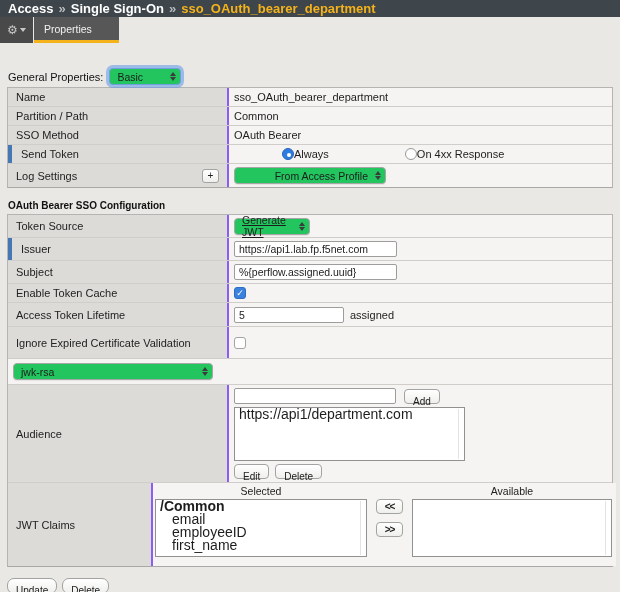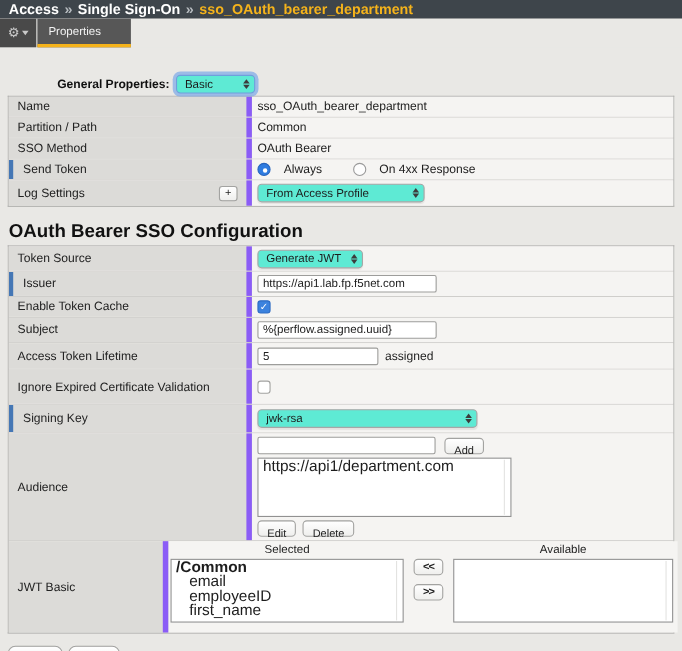--- a/index.html
+++ b/index.html
@@ -28,54 +28,54 @@
   .gear-glyph { color:#c9c9c9; font-size:12px; line-height:1; }
   .gear-caret { width:0;height:0;border-left:3px solid transparent;border-right:3px solid transparent;border-top:4px solid #c9c9c9; }
   .tab {
     width:85px; background:#575757; color:#f2f2f2; font-size:10.5px;
     display:flex; align-items:center; padding-left:10px; position:relative; cursor:pointer;
   }
   .tab.active { border-bottom:3px solid #f5b31b; }
   
   .main-pad { padding:0 7px; }
   .gp-line { margin-top:24px; display:flex; align-items:center; gap:6px; height:19px; margin-bottom:1px; }
-  .gp-label { font-weight:bold; font-size:11px; color:#111; padding-left:1px;margin-left:44px; }
+  .gp-label { font-weight:normal; font-size:11px; color:#111; padding-left:1px; }
   
   .sel {
     display:inline-flex; align-items:center; justify-content:space-between;
-    background:#5eead4; border:1px solid #a6a6a6; border-radius:4px;
+    background:#22c55e; border:1px solid #a6a6a6; border-radius:4px;
     height:17px; padding:0 4px 0 7px; font-size:10.5px; cursor:pointer;
     box-shadow:0 1px 1px rgba(0,0,0,0.07);
   }
   .sel.focus { box-shadow:0 0 0 3px rgba(105,156,231,0.6); border-color:#6f9fdc; }
   .stepper { display:flex; flex-direction:column; gap:1px; margin-left:7px; }
   .stepper i { display:block; width:0; height:0; border-left:3px solid transparent; border-right:3px solid transparent; }
   .stepper .up { border-bottom:4px solid #3c3c3c; }
   .stepper .dn { border-top:4px solid #3c3c3c; }
   
   .tbl { border:1px solid #b5b4b2; border-bottom:1px solid #a9a8a6; background:#f5f4f2; }
   .row { display:flex; border-bottom:1px solid #cfcecb; }
   .row:last-child { border-bottom:none; }
   .cell-l {
-    width:221px; min-width:221px; background:#dcdbd8; border-right:5px solid #8b5cf6;
+    width:221px; min-width:221px; background:#dcdbd8; border-right:2px solid #8b5cf6;
     display:flex; align-items:center; padding:2px 8px 2px 8px; color:#222; position:relative;
   }
   .row.mod .cell-l { box-shadow:inset 4px 0 0 #4577b5; padding-left:13px; }
   .cell-l .plus-wrap { margin-left:auto; }
   .cell-v { flex:1; background:#f5f4f2; display:flex; align-items:center; padding:2px 0 2px 5px; gap:6px; }
   .h-name { height:19px; } .h-sel { height:23px; } .h-chk { height:19px; }
   .h-life { height:24px; } .h-cert { height:32px; } .h-skey { height:26px; }
   .h-log { height:23px; }
   
   .ti {
     font-family:"Liberation Sans", sans-serif; font-size:10.5px; color:#222;
     border:1px solid #9d9d9b; border-radius:2px; background:#fff; height:16px; padding:0 4px;
   }
   .w-issuer { width:163px; } .w-life { width:110px; } .w-aud { width:162px; }
-  .radio-opt { display:inline-flex; gap:12px; margin-right:22px; cursor:pointer; }
+  .radio-opt { display:inline-flex; gap:0; margin-right:22px; cursor:pointer;margin-left:48px; }
   .radio { width:12px; height:12px; border-radius:50%; border:1px solid #9a9a9a; background:#fdfdfd; position:relative; display:inline-block; }
   .radio.on { background:#2f7ce0; border-color:#2764bd; }
   .radio.on::after { content:""; position:absolute; left:3.5px; top:3.5px; width:4px; height:4px; border-radius:50%; background:#fff; }
   .checkbox {
     width:12px; height:12px; border:1px solid #a3a3a1; border-radius:3px; background:#fff;
     display:inline-flex; align-items:center; justify-content:center; cursor:pointer;
     font-size:9px; color:transparent; line-height:1;
   }
   .checkbox.on { background:#3b82de; border-color:#2e6cc4; color:#fff; }
   .btn {
@@ -98,21 +98,21 @@
   .row.jwt .cell-l { width:145px; min-width:145px; }
   .jwt-cell { align-items:flex-start; padding:2px 4px 4px 2px; gap:0; }
   .dual-col { display:flex; flex-direction:column; }
   .dual-head { text-align:center; font-size:10.5px; color:#222; height:14px; }
   .sel-box { width:212px; height:58px; }
   .avail-box { width:200px; height:58px; }
   .dual-btns { display:flex; flex-direction:column; justify-content:center; gap:8px; padding:14px 9px 0 9px; }
   .dual-btns .btn { width:27px; padding:1px 0; text-align:center; font-weight:bold; letter-spacing:-1px; }
   .spacer { flex:1; }
   
-  .section-title { font-weight:bold; font-size:17px; margin:12px 0 3px 1px; color:#111; }
+  .section-title { font-weight:bold; font-size:10px; margin:12px 0 3px 1px; color:#111; }
   
   .footer { display:flex; gap:5px; margin:11px 0 0 7px; }
 </style>
 </head>
 <body>
 
 <div class="crumb-bar">
   <span class="crumb-link">Access</span>
   <span class="crumb-sep">»</span>
   <span class="crumb-link">Single Sign-On</span>
@@ -174,79 +174,78 @@
           <span>On 4xx Response</span>
         </label>
       </div>
     </div>
     <div class="row h-log">
       <div class="cell-l">
         <span>Log Settings</span>
         <span class="plus-wrap"><button class="btn plus-btn">+</button></span>
       </div>
       <div class="cell-v">
-        <div class="sel" style="width:152px;">
+        <div class="sel" style="width:152px;justify-content:flex-end;">
           <span>From Access Profile</span>
           <span class="stepper">
               <i class="up"></i>
               <i class="dn"></i>
             </span>
         </div>
       </div>
     </div>
   </div>
 
   <div class="section-title">OAuth Bearer SSO Configuration</div>
 
   <div class="tbl">
     <div class="row h-sel">
       <div class="cell-l">Token Source</div>
       <div class="cell-v">
-        <div class="sel" style="width:96px;">
+        <div class="sel" style="width:76px;text-decoration:underline;">
           <span>Generate JWT</span>
           <span class="stepper">
               <i class="up"></i>
               <i class="dn"></i>
             </span>
         </div>
       </div>
     </div>
     <div class="row mod h-sel">
       <div class="cell-l">Issuer</div>
       <div class="cell-v">
         <input class="ti w-issuer" value="https://api1.lab.fp.f5net.com" style="">
       </div>
     </div>
+    <div class="row h-sel">
+      <div class="cell-l">Subject</div>
+      <div class="cell-v">
+        <input class="ti w-issuer" value="%{perflow.assigned.uuid}" style="">
+      </div>
+    </div>
     <div class="row h-chk">
       <div class="cell-l">Enable Token Cache</div>
       <div class="cell-v">
         <span class="checkbox on">✓</span>
       </div>
     </div>
-    <div class="row h-sel">
-      <div class="cell-l">Subject</div>
-      <div class="cell-v">
-        <input class="ti w-issuer" value="%{perflow.assigned.uuid}" style="">
-      </div>
-    </div>
     <div class="row h-life">
       <div class="cell-l">Access Token Lifetime</div>
       <div class="cell-v">
         <input class="ti w-life" value="5" style="">
         <span>assigned</span>
       </div>
     </div>
     <div class="row h-cert">
       <div class="cell-l">Ignore Expired Certificate Validation</div>
       <div class="cell-v">
         <span class="checkbox"></span>
       </div>
     </div>
     <div class="row mod h-skey">
-      <div class="cell-l">Signing Key</div>
       <div class="cell-v">
         <div class="sel" style="width:200px;">
           <span>jwk-rsa</span>
           <span class="stepper">
               <i class="up"></i>
               <i class="dn"></i>
             </span>
         </div>
       </div>
     </div>
@@ -260,21 +259,21 @@
         <div class="listbox aud-box">
             <div class="lb-item">https://api1/department.com</div>
           </div>
         <div class="aud-btns">
           <button class="btn">Edit</button>
           <button class="btn">Delete</button>
         </div>
       </div>
     </div>
     <div class="row jwt" style="height:83px;">
-      <div class="cell-l">JWT Basic</div>
+      <div class="cell-l">JWT Claims</div>
       <div class="cell-v jwt-cell">
         <div class="dual-col">
           <div class="dual-head">Selected</div>
           <div class="listbox sel-box">
               <div class="lb-item" style="font-weight: bold;">/Common</div>
               <div class="lb-item" style="padding-left: 16px;">email</div>
               <div class="lb-item" style="padding-left: 16px;">employeeID</div>
               <div class="lb-item" style="padding-left: 16px;">first_name</div>
             </div>
         </div>

